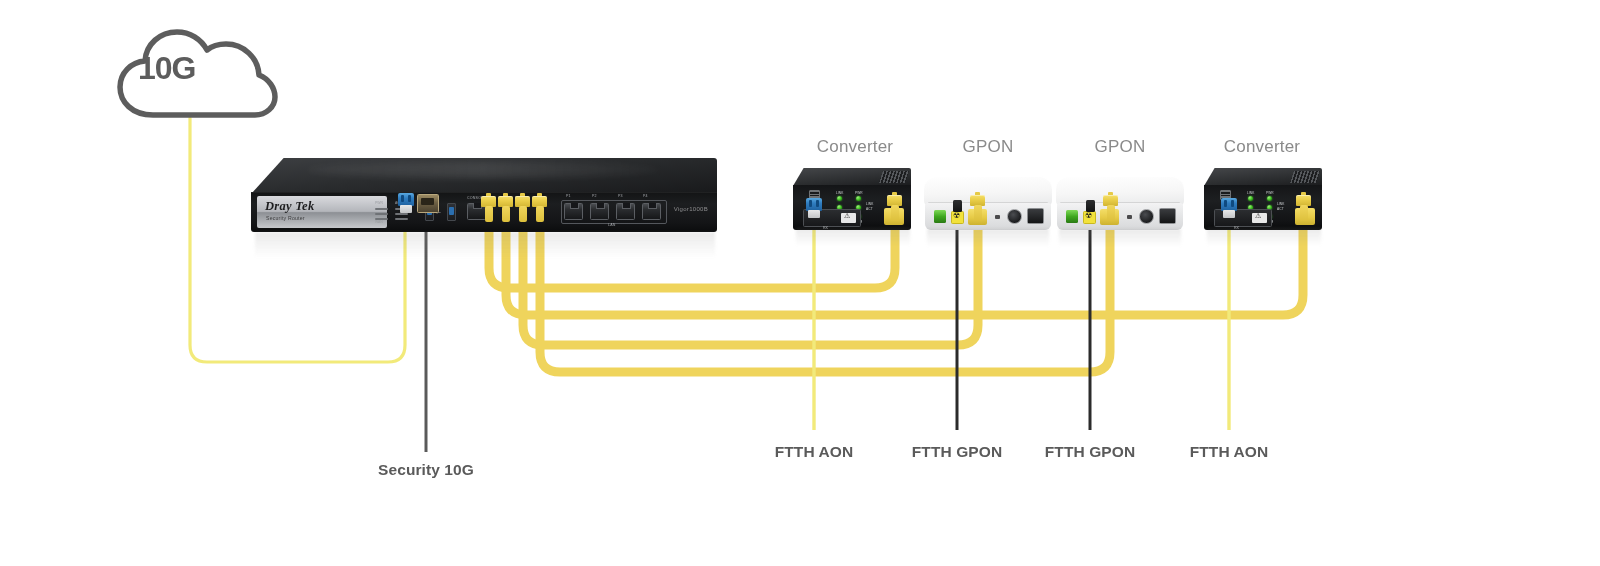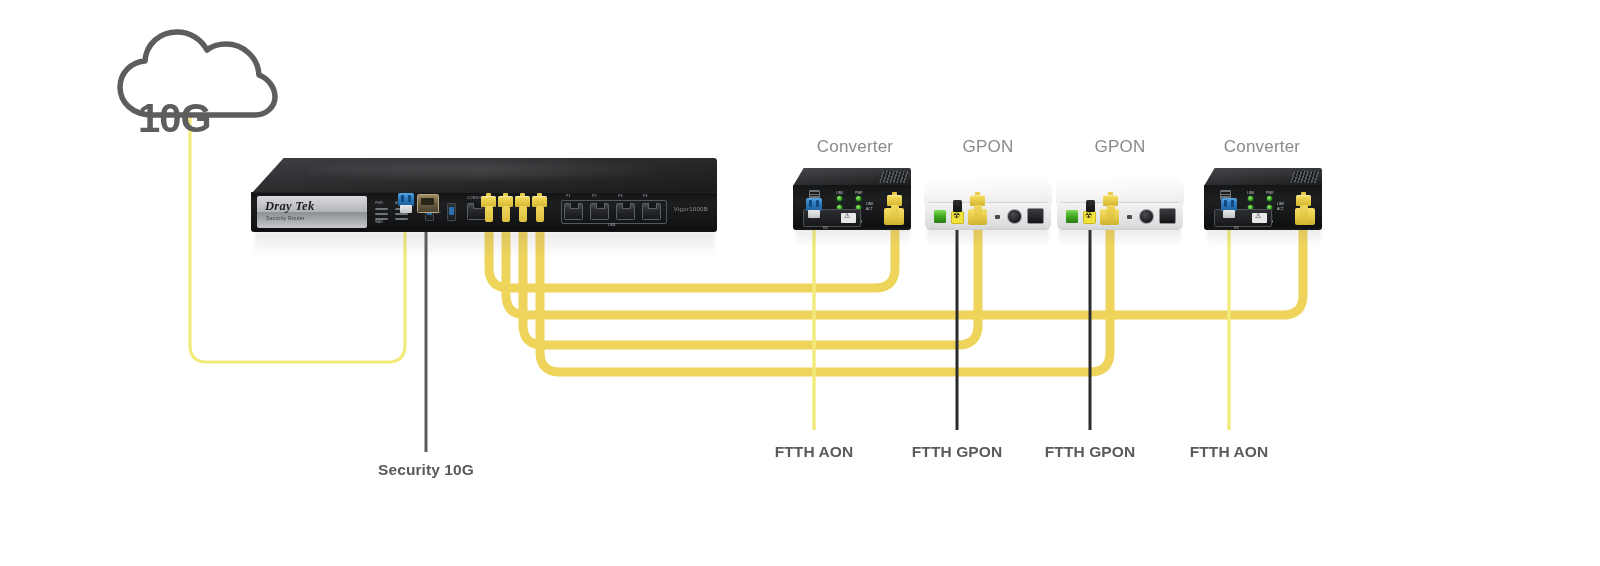--- a/index.html
+++ b/index.html
@@ -39,25 +39,24 @@
     position: absolute;
     color: #5a5a5a;
     font-size: 15.5px;
     font-weight: 700;
     white-space: nowrap;
     text-align: center;
     letter-spacing: .1px;
   }
   .cloud-text {
     position: absolute;
-    font-size: 40px;
+    font-size: 32px;
     font-weight: 700;
     color: #5d5d5d;
     letter-spacing: -1px;
-    margin-top: 46px;
   }
 
   
   .router { position: absolute; }
   .router-top {
     position: absolute;
     left: 0; top: 0;
     width: 466px; height: 36px;
     background: linear-gradient(175deg,#3d3f42 0%,#2a2c2e 45%,#18191b 100%);
     clip-path: polygon(7% 0%, 100% 0%, 100% 100%, 0% 100%);
@@ -78,20 +77,21 @@
     background: linear-gradient(180deg,#131415 0%,#1c1e20 30%,#141517 75%,#0b0c0d 100%);
     border-radius: 0 0 3px 3px;
     box-shadow: 0 1px 0 rgba(255,255,255,.06) inset;
   }
   .router-badge {
     position: absolute;
     left: 6px; top: 4px;
     width: 110px; height: 32px;
     background: linear-gradient(180deg,#d9dade 0%,#b4b6bb 48%,#8d9095 52%,#c6c8cc 100%);
     border-radius: 2px;
+    padding-left: 20px;
   }
   .router-badge .bt {
     position: absolute; left: 8px; top: 3px;
     font-family: "Liberation Serif", serif;
     font-style: italic; font-weight: 700;
     font-size: 12.5px; color: #1d1d1f;
     letter-spacing: .3px;
   }
   .router-badge .bs {
     position: absolute; left: 9px; top: 19px;

